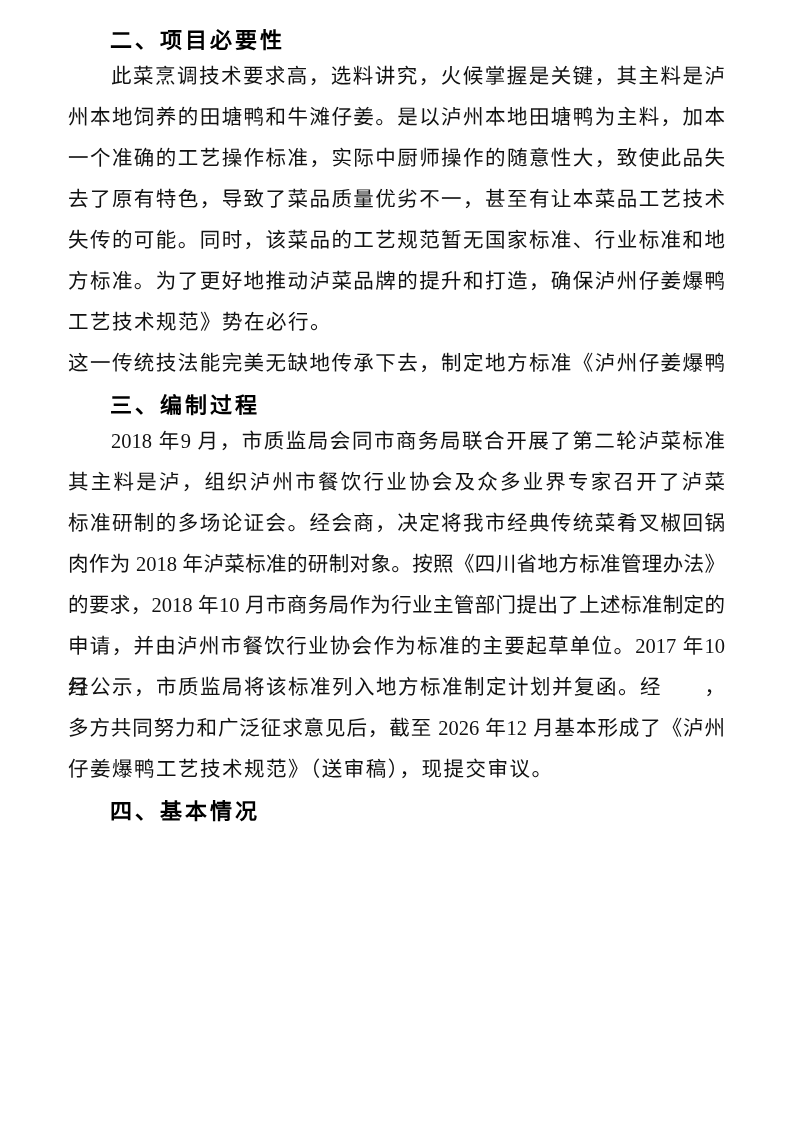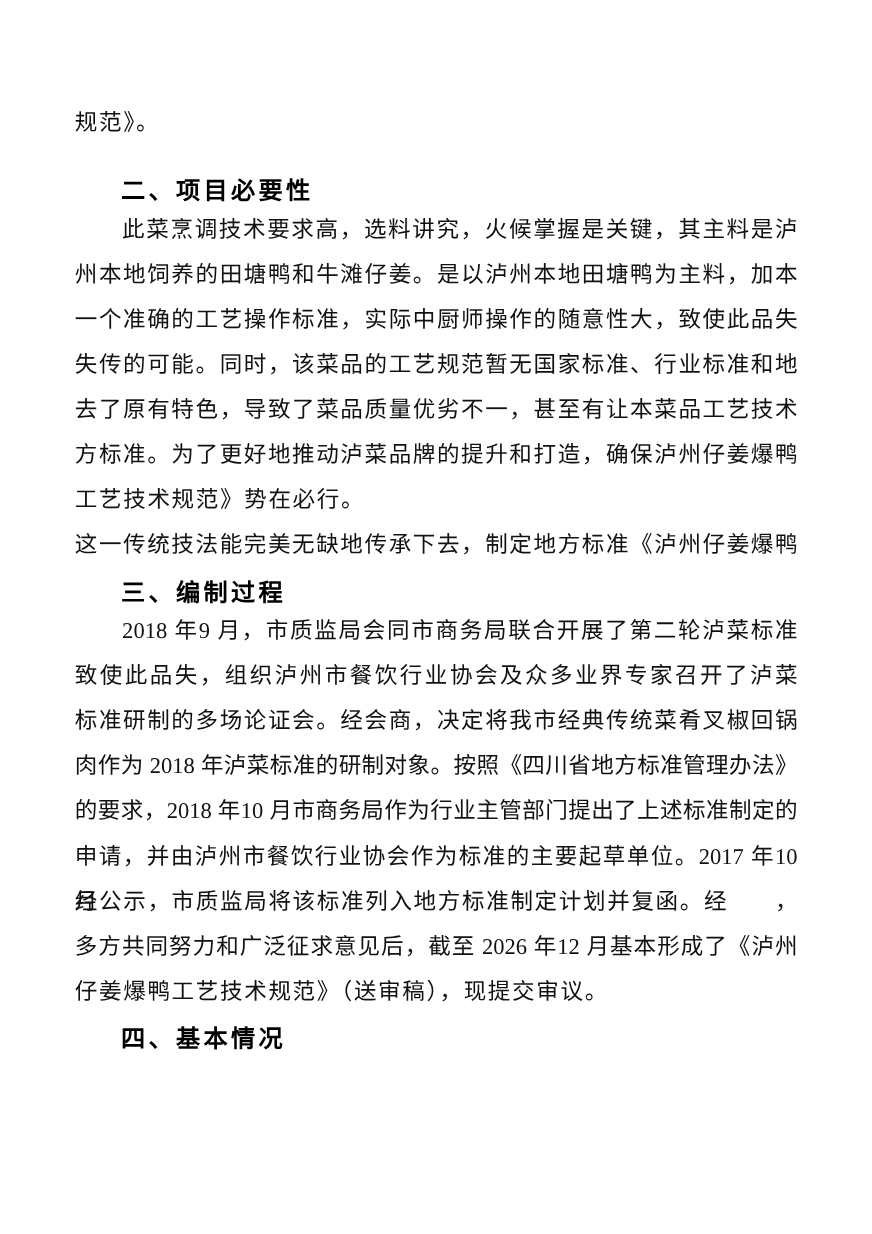--- a/index.html
+++ b/index.html
@@ -58,40 +58,39 @@
   .h2 { margin-top: 26px; }
   .h3 { margin-top: 7px; }
   .h4 { margin-top: 9px; font-family: Liberation Mono, monospace; }
 </style>
 </head>
 <body>
 
 <div class="page">
   <div class="content">
 
-    <div class="line short continuation">规范》。</div>
 
     <div class="heading h2">二、项目必要性</div>
 
     <div class="para">
       <div class="line j ind">此菜烹调技术要求高，选料讲究，火候掌握是关键，其主料是泸</div>
       <div class="line j">州本地饲养的田塘鸭和牛滩仔姜。是以泸州本地田塘鸭为主料，加本</div>
       <div class="line j">一个准确的工艺操作标准，实际中厨师操作的随意性大，致使此品失</div>
+      <div class="line j">去了原有特色，导致了菜品质量优劣不一，甚至有让本菜品工艺技术</div>
       <div class="line j">失传的可能。同时，该菜品的工艺规范暂无国家标准、行业标准和地</div>
-      <div class="line j">去了原有特色，导致了菜品质量优劣不一，甚至有让本菜品工艺技术</div>
       <div class="line j">方标准。为了更好地推动泸菜品牌的提升和打造，确保泸州仔姜爆鸭</div>
       <div class="line short">工艺技术规范》势在必行。</div>
       <div class="line j">这一传统技法能完美无缺地传承下去，制定地方标准《泸州仔姜爆鸭</div>
     </div>
 
     <div class="heading h3">三、编制过程</div>
 
     <div class="para">
       <div class="line j ind">2018 年9 月，市质监局会同市商务局联合开展了第二轮泸菜标准</div>
-      <div class="line j">致使此品失，组织泸州市餐饮行业协会及众多业界专家召开了泸菜</div>
+      <div class="line j">其主料是泸，组织泸州市餐饮行业协会及众多业界专家召开了泸菜</div>
       <div class="line j">标准研制的多场论证会。经会商，决定将我市经典传统菜肴叉椒回锅</div>
       <div class="line j">肉作为 2018 年泸菜标准的研制对象。按照《四川省地方标准管理办法》</div>
       <div class="line j">的要求，2018 年10 月市商务局作为行业主管部门提出了上述标准制定的</div>
       <div class="line j">申请，并由泸州市餐饮行业协会作为标准的主要起草单位。2017 年10 月，</div>
       <div class="line short">经公示，市质监局将该标准列入地方标准制定计划并复函。经</div>
       <div class="line j">多方共同努力和广泛征求意见后，截至 2026 年12 月基本形成了《泸州</div>
       <div class="line short">仔姜爆鸭工艺技术规范》（送审稿），现提交审议。</div>
     </div>
 
     <div class="heading h4">四、基本情况</div>

